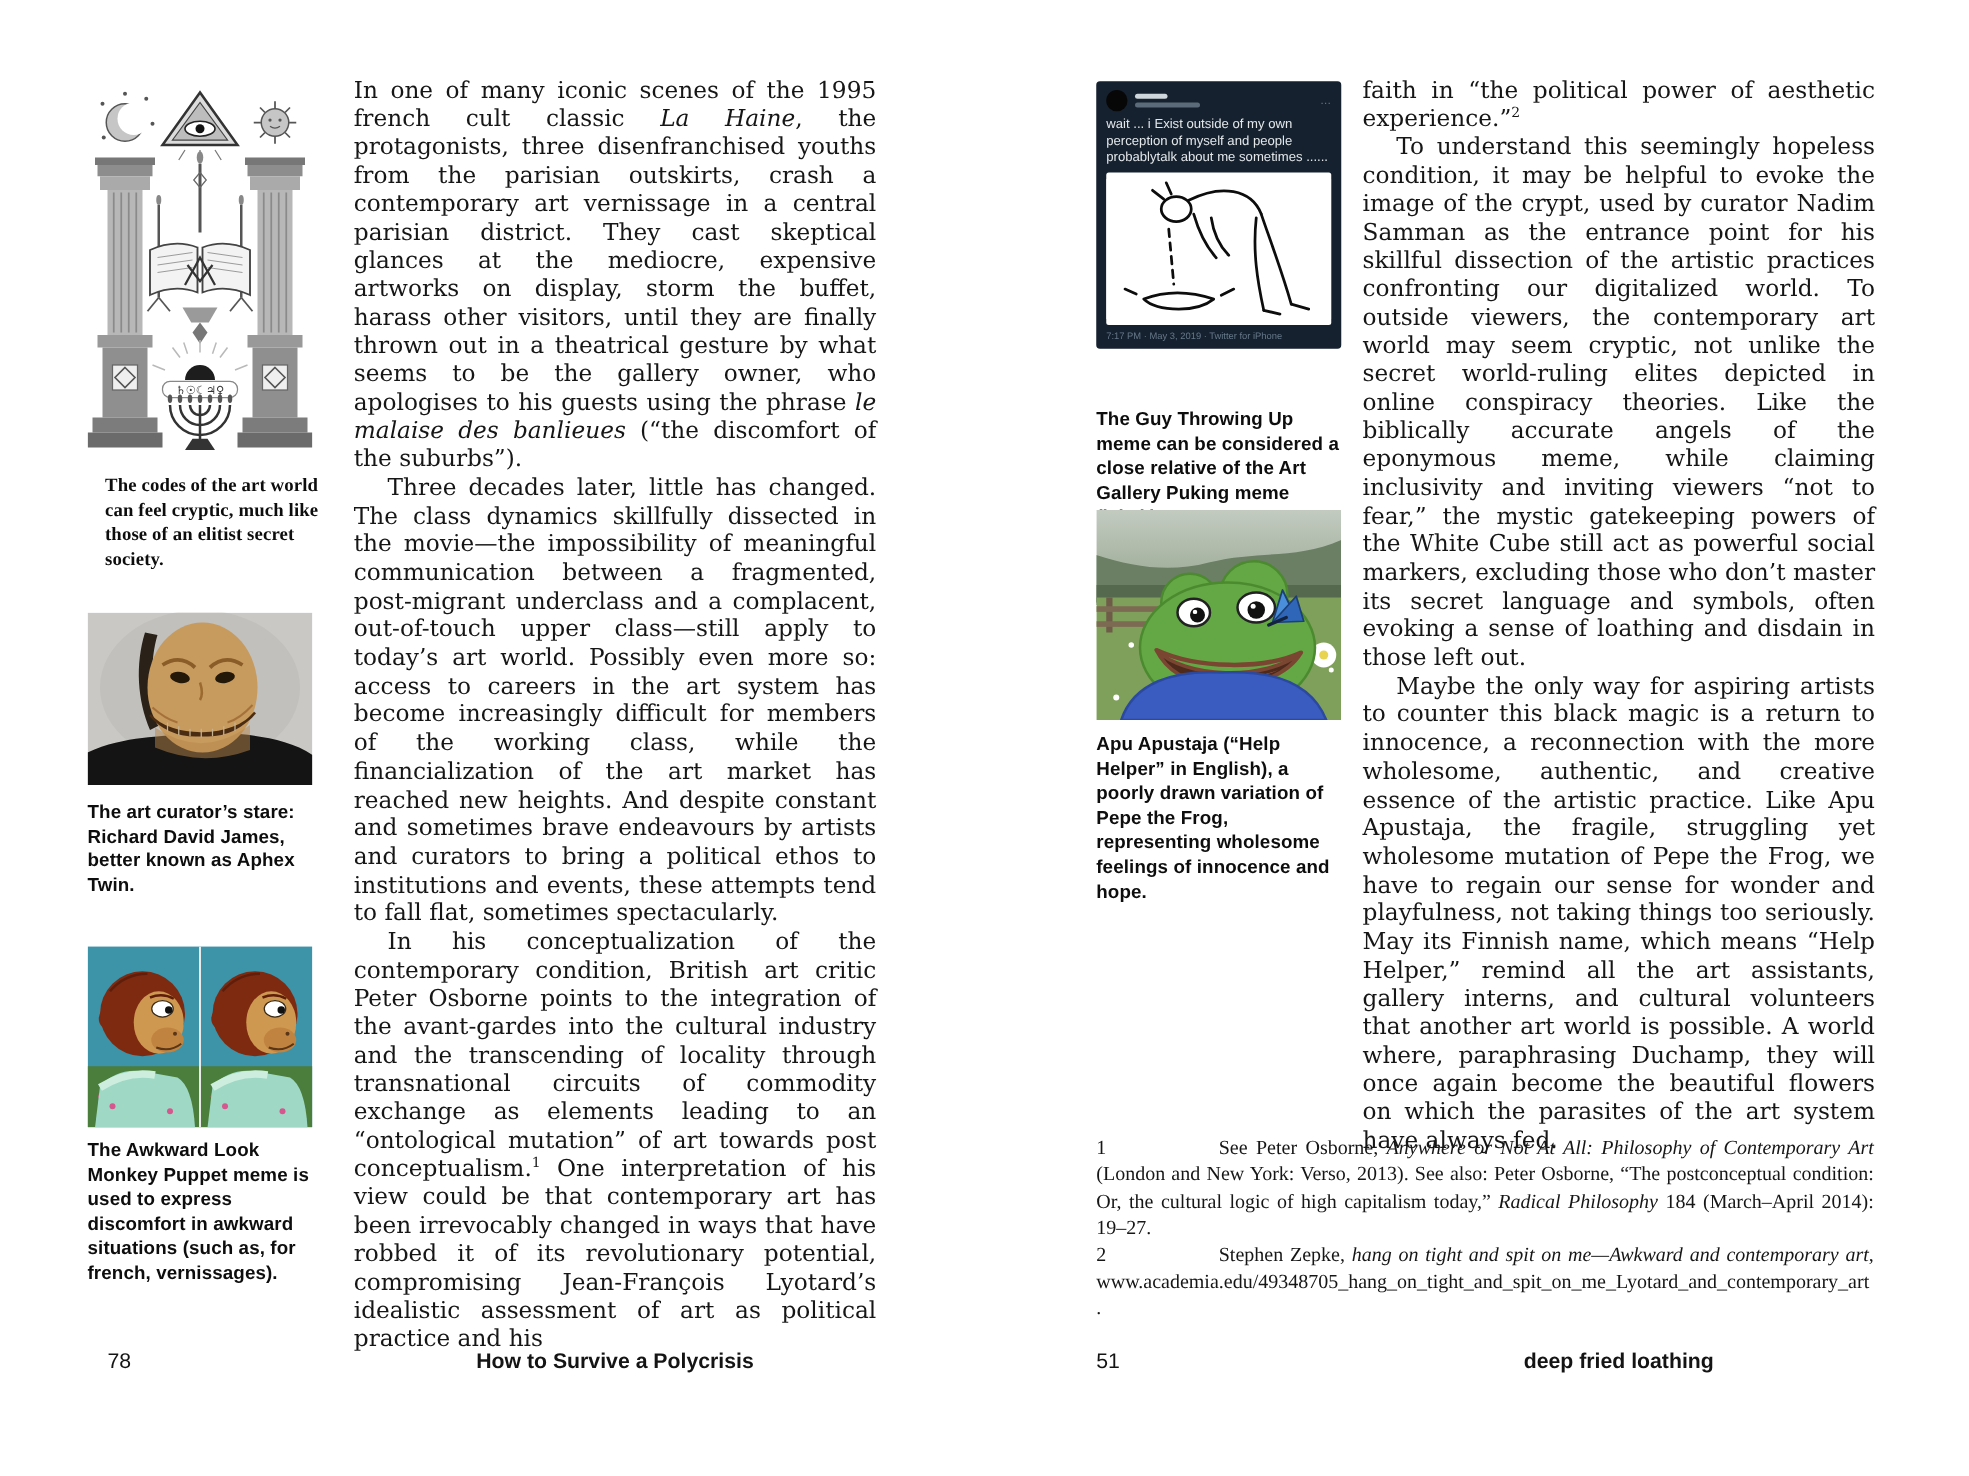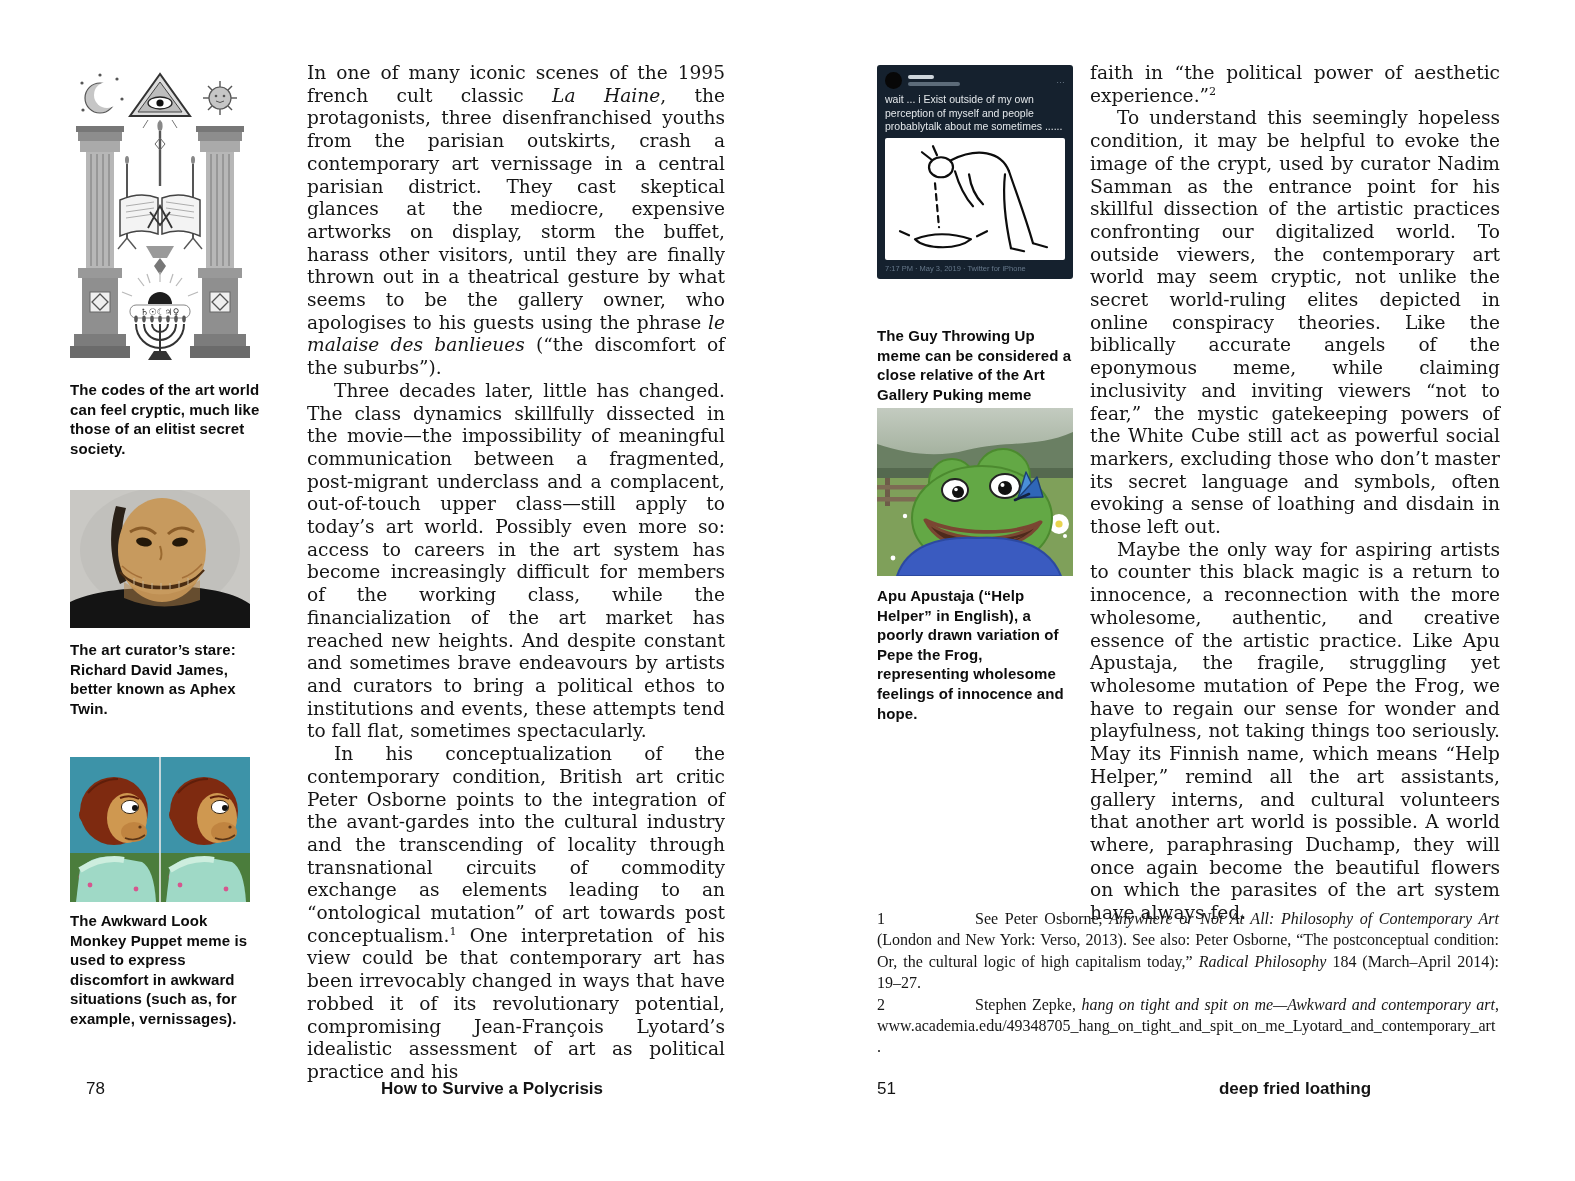--- a/index.html
+++ b/index.html
@@ -183,21 +183,21 @@
           <ellipse cx="82" cy="251" rx="1.8" ry="3.4"></ellipse>
             <ellipse cx="90" cy="251" rx="1.8" ry="3.4"></ellipse>
           <ellipse cx="98" cy="251" rx="1.8" ry="3.4"></ellipse>
             <ellipse cx="106" cy="251" rx="1.8" ry="3.4"></ellipse>
           <ellipse cx="114" cy="251" rx="1.8" ry="3.4"></ellipse>
         </g>
         <polygon points="78,292 102,292 96,283 84,283" fill="#333"></polygon>
       </g>
     </svg>
   </div>
-  <div class="abs caption" style="left:70px;top:380px;width:192px;">The codes of the art world can feel cryptic, much like those of an elitist secret society.</div>
+  <div class="abs caption" style="left:84px;top:380px;width:192px;font-family:Liberation Serif, serif;">The codes of the art world can feel cryptic, much like those of an elitist secret society.</div>
 
   <div class="abs fig" style="left:70px;top:490px;width:180px;height:138px;">
     <svg viewBox="0 0 180 138">
       <rect width="180" height="138" fill="#c9c8c4"></rect>
       <ellipse cx="90" cy="60" rx="80" ry="62" fill="#c1c0bc"></ellipse>
       <path d="M0,138 L0,112 C30,98 62,100 74,97 C82,90 100,90 110,96 C130,98 160,100 180,114 L180,138 Z" fill="#141414"></path>
       <path d="M46,16 C38,42 40,70 50,94 L58,90 C50,66 50,38 56,18 Z" fill="#2a2118"></path>
       <ellipse cx="92" cy="60" rx="44" ry="52" fill="#c79a5e"></ellipse>
       <path d="M54,92 Q92,118 130,90 L130,110 Q92,124 54,108 Z" fill="#b8854a" opacity="0.5"></path>
       <path d="M60,42 Q74,33 86,44" stroke="#8a5c28" stroke-width="3" fill="none"></path>
@@ -246,23 +246,23 @@
           <path d="M50,41 Q60,37 69,42" stroke="#5f1e0a" stroke-width="2" fill="none"></path>
           <circle cx="70" cy="70" r="1.6" fill="#5a3516"></circle>
           <path d="M55,81 Q66,85 75,78" stroke="#5a3516" stroke-width="1.6" fill="none"></path>
         </g>
       </defs>
       <use href="#mk"></use>
       <use href="#mk" transform="translate(90,0)"></use>
       <line x1="90" y1="0" x2="90" y2="145" stroke="#e9e9e9" stroke-width="1.6"></line>
     </svg>
   </div>
-  <div class="abs caption" style="left:70px;top:911px;width:192px;">The Awkward Look Monkey Puppet meme is used to express discomfort in awkward situations (such as, for example, vernissages).</div>
-
-  <div class="abs body-text" style="left:283px;top:62px;width:418px;margin-left:24px;">
+  <div class="abs caption" style="left:70px;top:911px;width:192px;">The Awkward Look Monkey Puppet meme is used to express discomfort in awkward situations (such as, for french, vernissages).</div>
+
+  <div class="abs body-text" style="left:283px;top:62px;width:418px;">
       <p class="body-p"><span>In one of many iconic scenes of the 1995 french cult classic </span><i>La Haine</i><span>, the protagonists, three disenfranchised youths from the parisian outskirts, crash a contemporary art vernissage in a central parisian district. They cast skeptical glances at the mediocre, expensive artworks on display, storm the buffet, harass other visitors, until they are finally thrown out in a theatrical gesture by what seems to be the gallery owner, who apologises to his guests using the phrase </span><i>le malaise des banlieues</i><span> (“the discomfort of the suburbs”).</span></p>
       <p class="body-p indent"><span>Three decades later, little has changed. The class dynamics skillfully dissected in the movie—the impossibility of meaningful communication between a fragmented, post-migrant underclass and a complacent, out-of-touch upper class—still apply to today’s art world. Possibly even more so: access to careers in the art system has become increasingly difficult for members of the working class, while the financialization of the art market has reached new heights. And despite constant and sometimes brave endeavours by artists and curators to bring a political ethos to institutions and events, these attempts tend to fall flat, sometimes spectacularly.</span></p>
       <p class="body-p indent"><span>In his conceptualization of the contemporary condition, British art critic Peter Osborne points to the integration of the avant-gardes into the cultural industry and the transcending of locality through transnational circuits of commodity exchange as elements leading to an “ontological mutation” of art towards post conceptualism.</span><sup>1</sup><span> One interpretation of his view could be that contemporary art has been irrevocably changed in ways that have robbed it of its revolutionary potential, compromising Jean-François Lyotard’s idealistic assessment of art as political practice and his</span></p>
     </div>
 
   <div class="abs footer-num" style="left:86px;top:1079px;">78</div>
   <div class="abs footer-title" style="left:283px;top:1079px;width:418px;">How to Survive a Polycrisis</div>
 
   <div class="abs tweet" style="left:877px;top:65px;width:196px;height:214px;">
     <div class="tweet-head">

